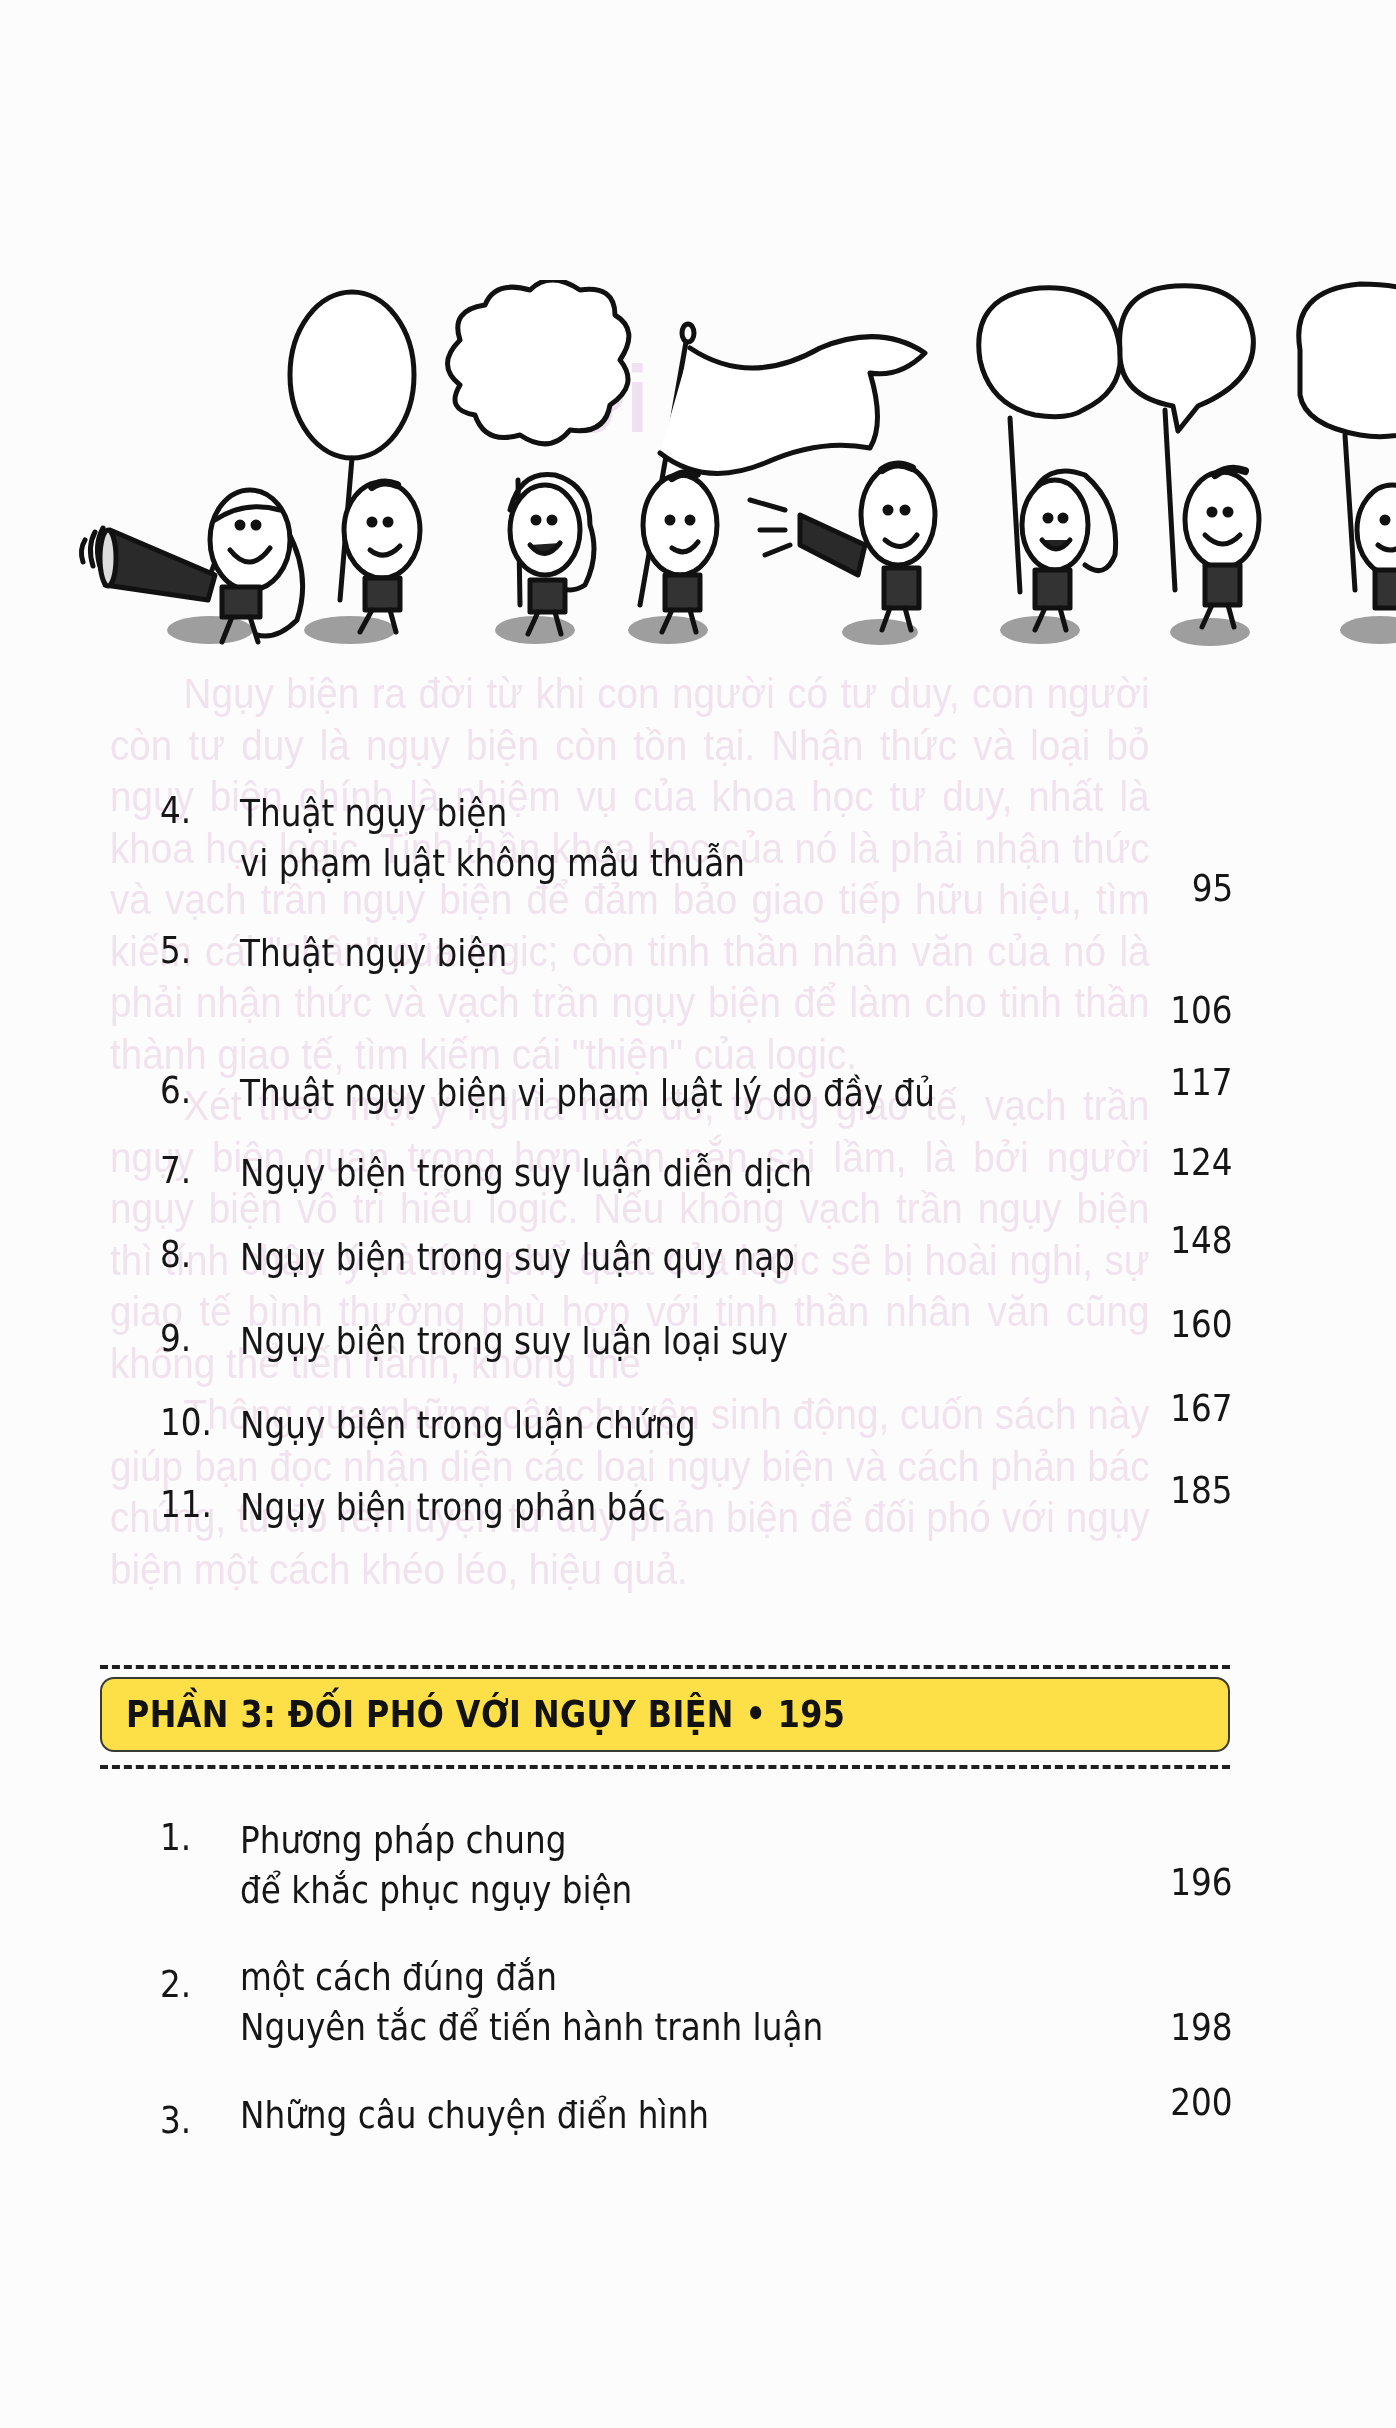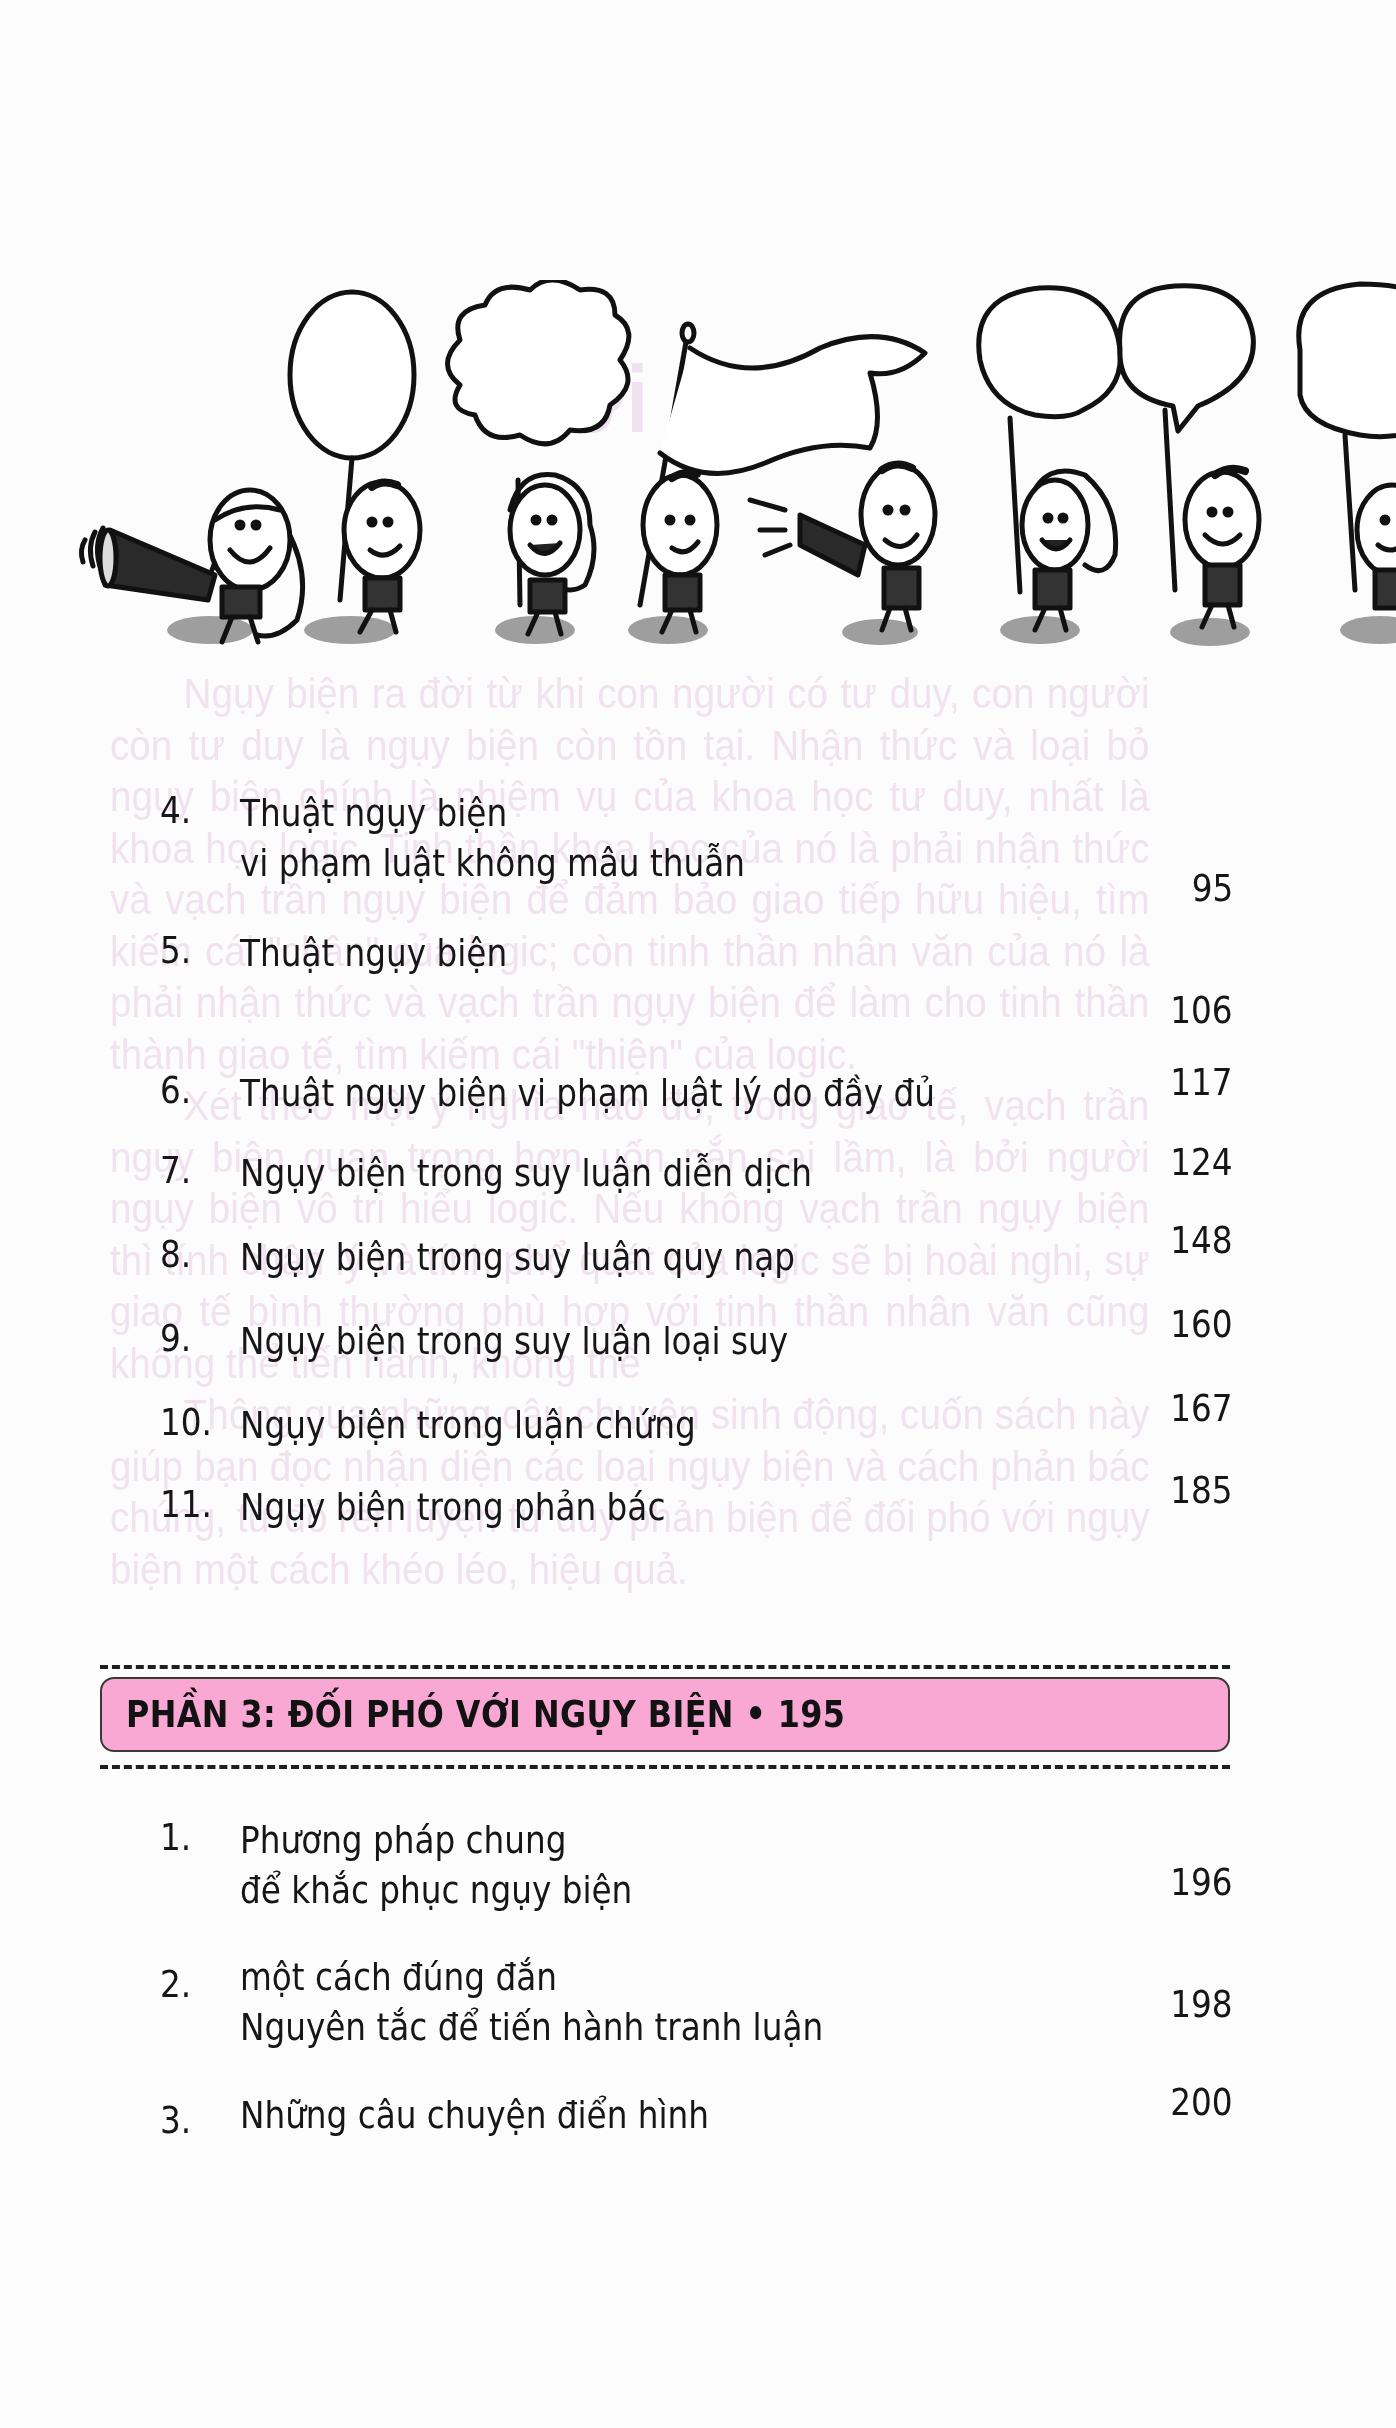--- a/index.html
+++ b/index.html
@@ -37,21 +37,21 @@
   .entry .num { position: absolute; left: 0; top: 0; width: 80px; }
   .entry .title { position: absolute; left: 80px; top: 0; width: 860px; line-height: 50px; text-decoration: underline; }
   .entry .page-num { position: absolute; right: 0; }
   .tx { display: inline-block; transform: scaleX(0.86); transform-origin: left center; white-space: nowrap; }
   .tx-r { display: inline-block; transform: scaleX(0.86); transform-origin: right center; white-space: nowrap; }
 
   
   .dash { position: absolute; left: 100px; width: 1130px; height: 0; border-top: 4px dashed #1f1f1f; }
   .banner {
     position: absolute; left: 100px; top: 1677px; width: 1130px; height: 75px;
-    background: #f9a8d4; border: 2px solid #3a3a34; border-radius: 14px;
+    background: #fde047; border: 2px solid #3a3a34; border-radius: 14px;
     box-sizing: border-box;
   }
   .banner-text {
     position: absolute; left: 24px; top: 14px;
     font-family: "DejaVu Sans", sans-serif; font-weight: bold;
     font-size: 37px; color: #121212; letter-spacing: 0.5px;
     white-space: nowrap; transform: scaleX(0.86); transform-origin: left center;
   }
 </style>
 </head>
@@ -257,21 +257,21 @@
       </div>
       <span class="page-num" style="top:45px;"><span class="tx-r">196</span></span>
     </div>
 
     <div class="entry" style="top:1952px;">
       <span class="num" style="top:10px;"><span class="tx">2.</span></span>
       <div class="title">
         <div><span class="tx">một cách đúng đắn</span></div>
         <div><span class="tx">Nguyên tắc để tiến hành tranh luận</span></div>
       </div>
-      <span class="page-num" style="top:30px;"><span class="tx-r">198</span></span>
+      <span class="page-num" style="top:53px;"><span class="tx-r">198</span></span>
     </div>
 
     <div class="entry" style="top:2090px;">
       <span class="num" style="top:8px;"><span class="tx">3.</span></span>
       <div class="title">
         <div><span class="tx">Những câu chuyện điển hình</span></div>
       </div>
       <span class="page-num" style="top:-10px;text-align:center;"><span class="tx-r">200</span></span>
     </div>
   </div>

